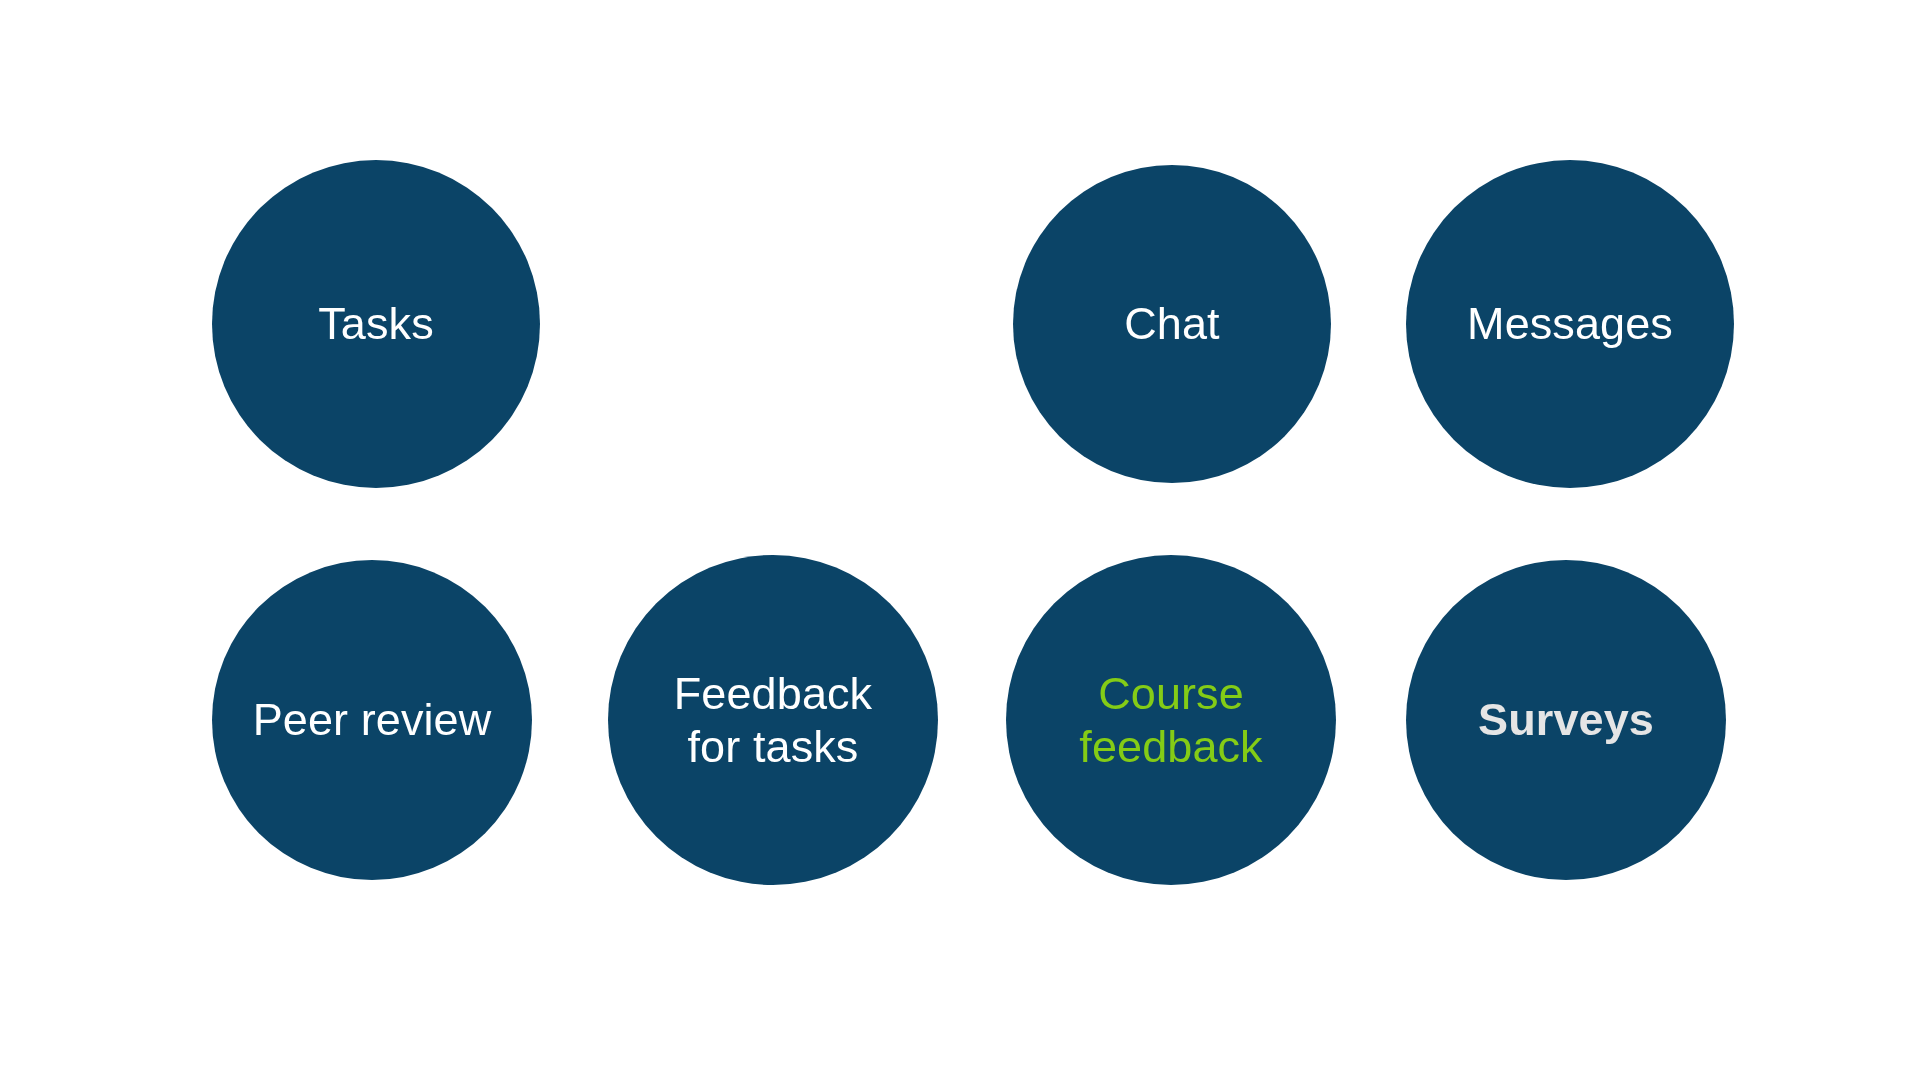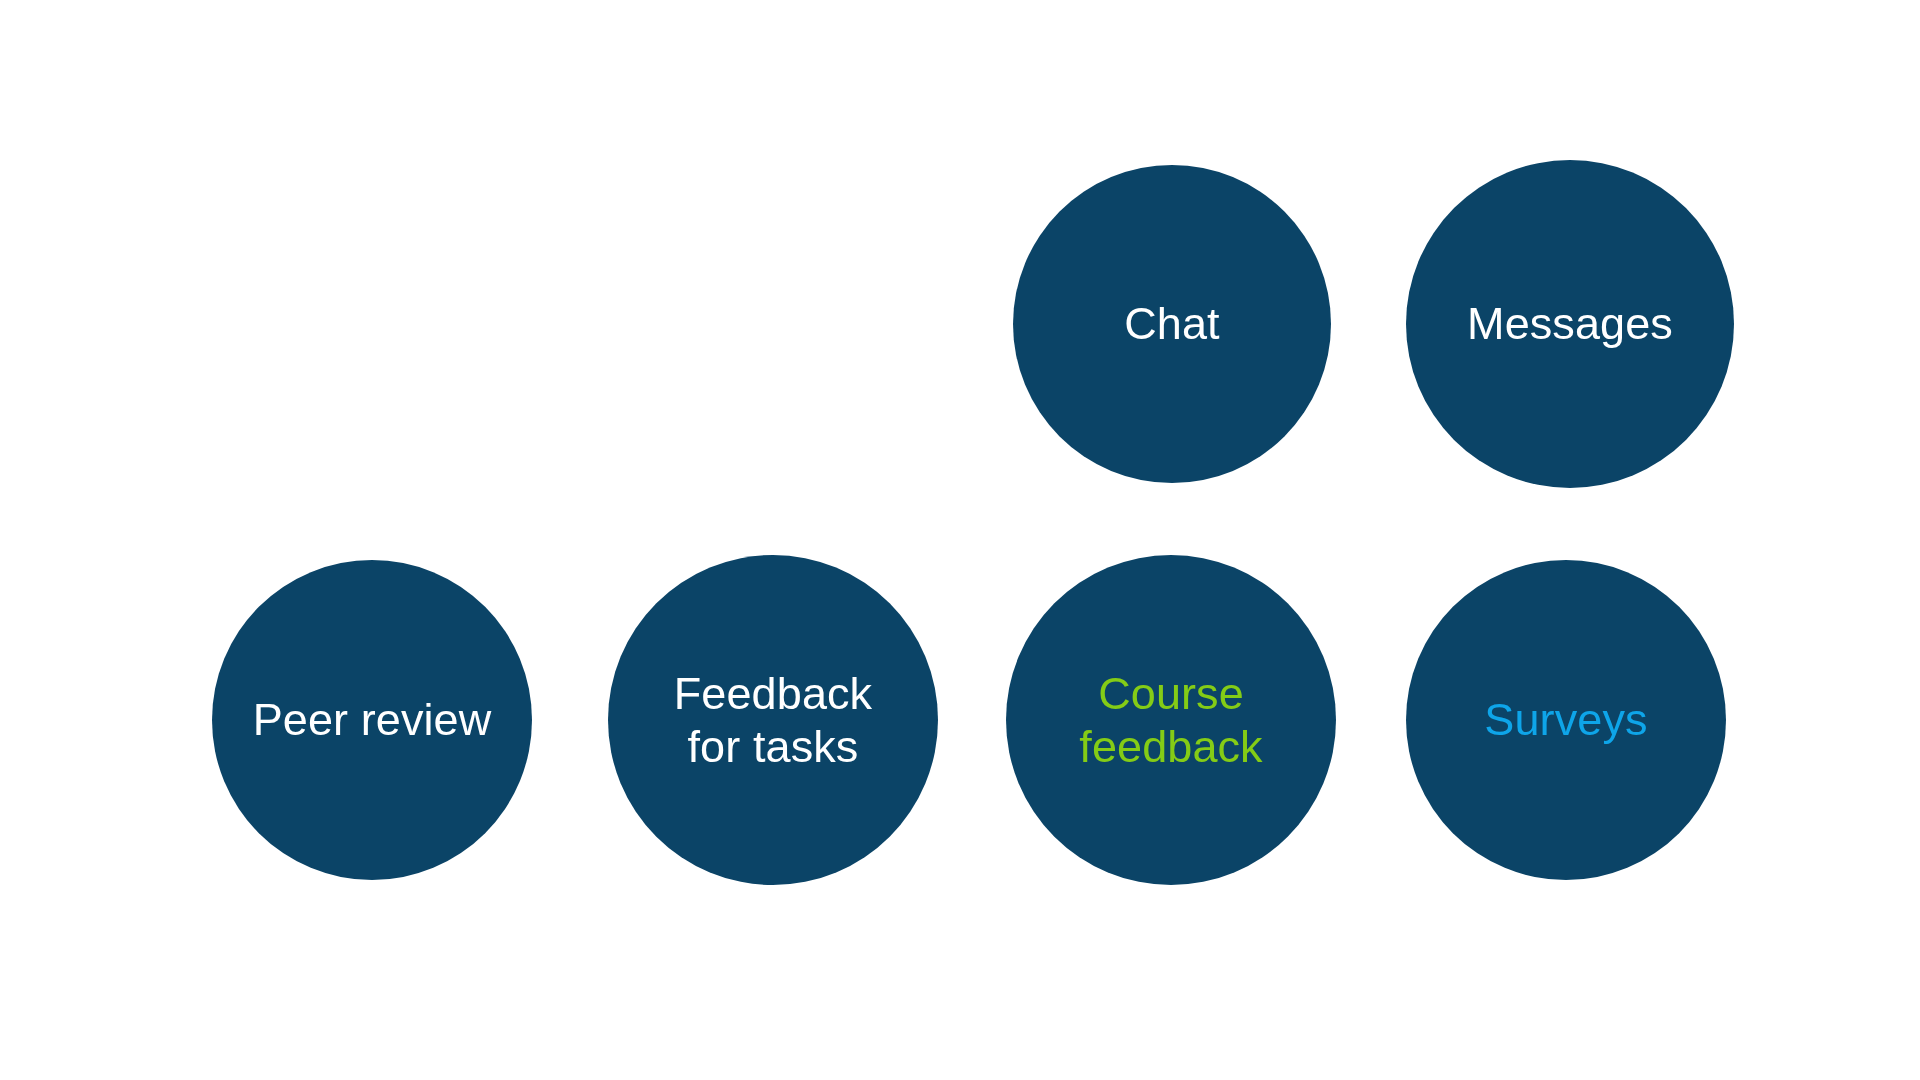--- a/index.html
+++ b/index.html
@@ -68,20 +68,23 @@
   #c5 { left: 212px; }
   #c6 { left: 608px; width: 330px; height: 330px; top: 555px; }
   #c7 { left: 1006px; width: 330px; height: 330px; top: 555px; }
   #c8 { left: 1406px; }
 </style>
 </head>
 <body>
 
 <div id="canvas" style="background: rgb(255, 255, 255);">
 
+  <div class="circle row1" id="c1" style="background: rgb(11, 68, 103);">
+    <span class="label" style="color: rgb(255, 255, 255);">Tasks</span>
+  </div>
 
 
   <div class="circle row1" id="c3" style="background: rgb(11, 68, 103); text-align: right;">
     <span class="label" style="color: rgb(255, 255, 255);">Chat</span>
   </div>
 
   <div class="circle row2" id="c5" style="background: rgb(11, 68, 103);">
     <span class="label" style="color: rgb(255, 255, 255);">Peer review</span>
   </div>
 
@@ -93,16 +96,16 @@
     <span class="label" style="color: rgb(255, 255, 255);">Feedback
 for tasks</span>
   </div>
 
   <div class="circle row2" id="c7" style="background: rgb(11, 68, 103);">
     <span class="label" style="color: #84cc16;">Course
 feedback</span>
   </div>
 
   <div class="circle row2" id="c8" style="background: rgb(11, 68, 103);">
-    <span class="label" style="color: #0ea5e9;">Surveys</span>
+    <span class="label" style="color: #e5e5e5; font-weight: bold;">Surveys</span>
   </div>
 
 </div>
 
 </body></html>

